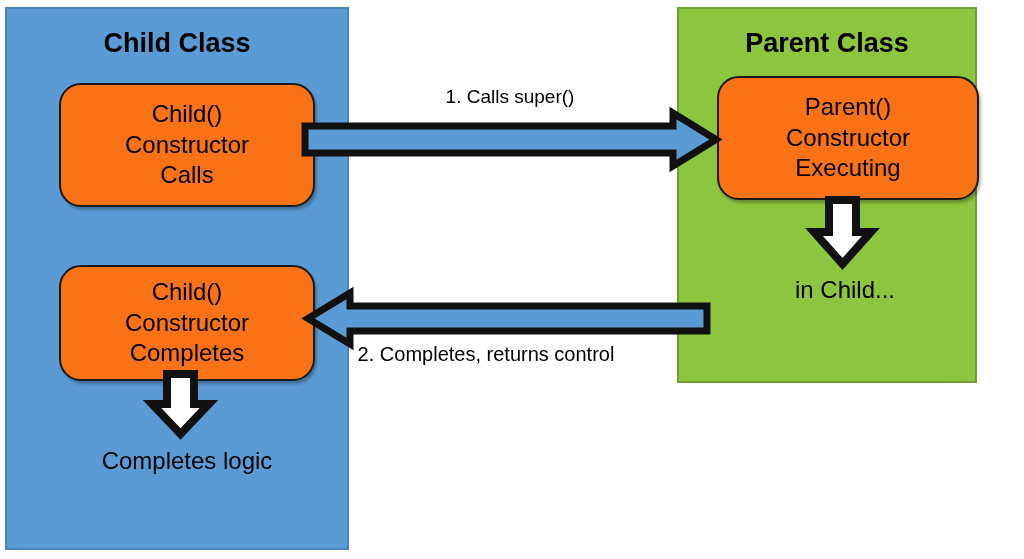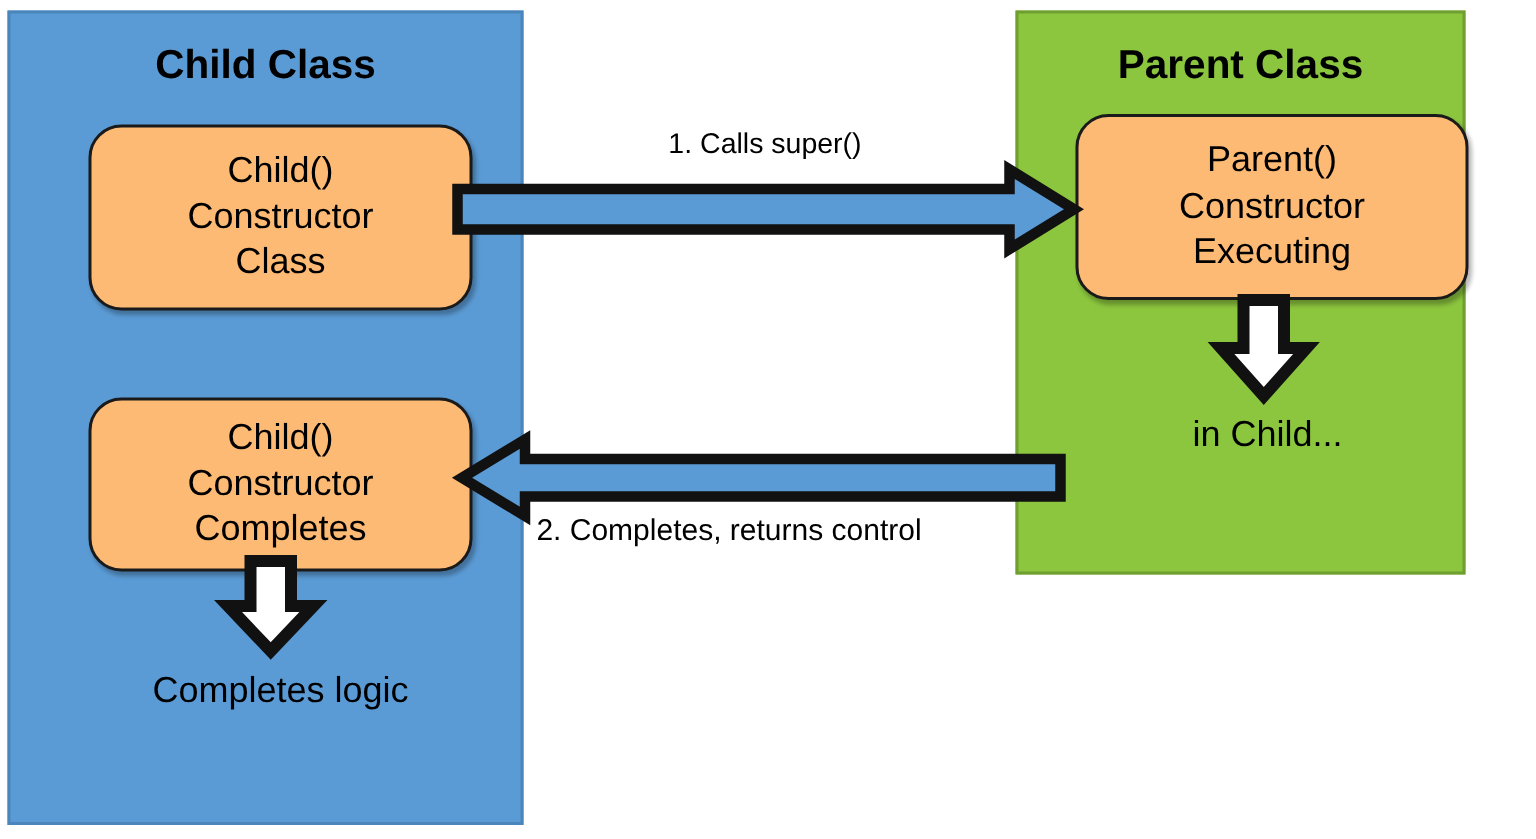--- a/index.html
+++ b/index.html
@@ -51,21 +51,21 @@
     color: #000000;
     letter-spacing: 0px;
   }
   #child-panel .panel-title { top: 19px; }
   #parent-panel .panel-title { top: 19px; }
 
   
   .proc-box {
     position: absolute;
     box-sizing: border-box;
-    background: #fdba74;
+    background: #f97316;
     border: 2px solid #1a1a1a;
     border-radius: 22px;
     display: flex;
     flex-direction: column;
     align-items: center;
     justify-content: center;
     color: #000000;
     font-size: 24px;
     line-height: 1.28;
     text-align: center;
@@ -123,21 +123,21 @@
 <body>
 
 <div id="canvas">
 
   <div id="child-panel" class="class-panel">
     <div class="panel-title">Child Class</div>
 
     <div id="box-child-called" class="proc-box">
       <span class="line">Child()</span>
       <span class="line">Constructor</span>
-      <span class="line">Class</span>
+      <span class="line">Calls</span>
     </div>
 
     <div id="box-child-completes" class="proc-box">
       <span class="line">Child()</span>
       <span class="line">Constructor</span>
       <span class="line">Completes</span>
     </div>
 
     <div id="text-remaining-child" class="plain-text">
       <div>Completes logic</div>

